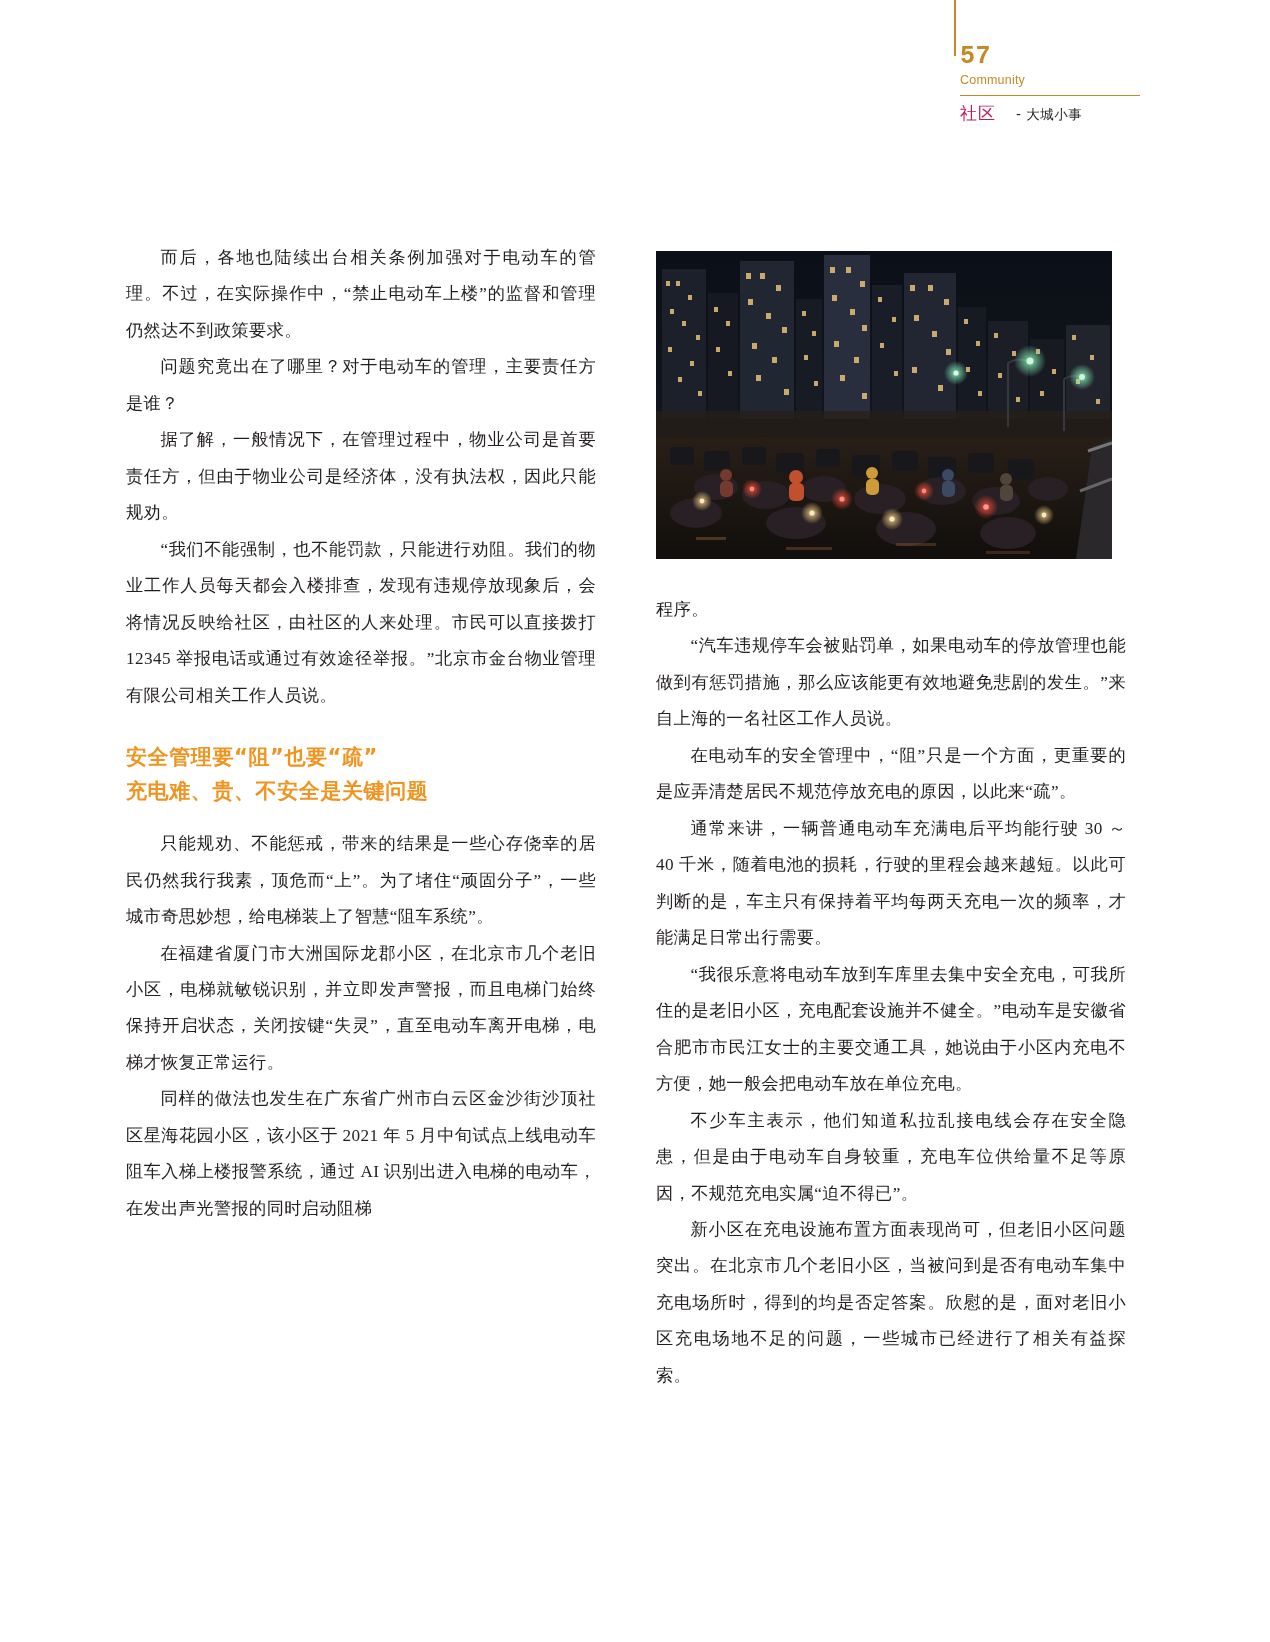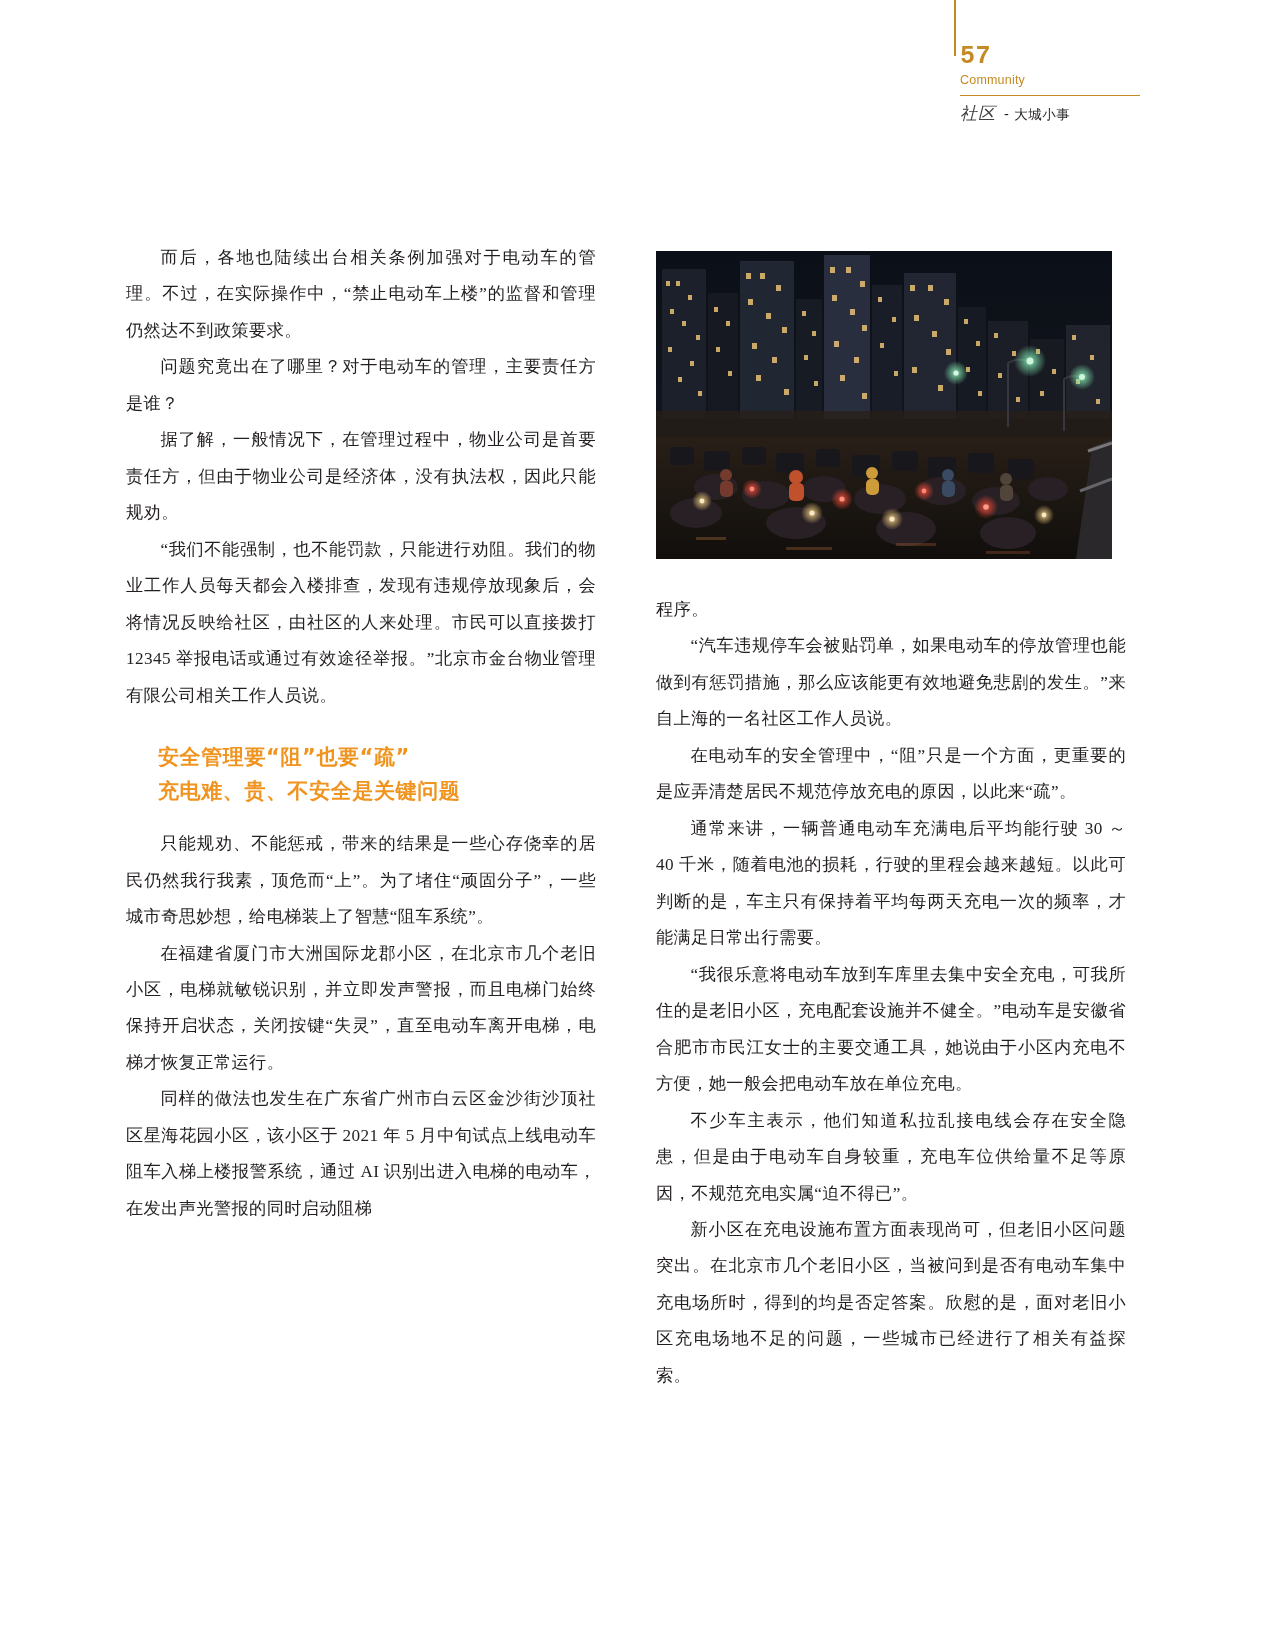--- a/index.html
+++ b/index.html
@@ -62,29 +62,28 @@
     display: flex;
     align-items: baseline;
     margin-top: 7px;
     border-top: 1px solid #c58a23;
     padding-top: 6px;
     width: 180px;
   }
   .header-cn-main {
     font-family: "DejaVu Sans", sans-serif;
     font-size: 17px;
-    color: #404040;
+    color: #be185d;
     letter-spacing: 1px;
-    font-style: italic;
   }
   .header-cn-sub {
     font-family: "DejaVu Sans", sans-serif;
     font-size: 13.5px;
     color: #231f20;
-    margin-left: 8px;
+    margin-left: 20px;
     letter-spacing: 0.5px;
   }
 
   
   .col {
     position: absolute;
     width: 470px;
     font-size: 17.2px;
     line-height: 2.12;
     text-align: justify;
@@ -123,21 +122,21 @@
   .section-heading {
     margin: 26px 0 18px 0;
     font-family: "DejaVu Sans", sans-serif;
     color: #f0941f;
     font-size: 21px;
     font-weight: bold;
     line-height: 1.62;
     letter-spacing: 0.6px;
     text-indent: 0;
   }
-  .section-heading div { white-space: nowrap; margin-left: 32px; }
+  .section-heading div { white-space: nowrap; }
 </style>
 </head>
 <body>
 
 <div class="page">
 
   <div class="header">
     <div class="header-rule"></div>
     <div class="header-inner">
       <div class="page-number">57</div>

